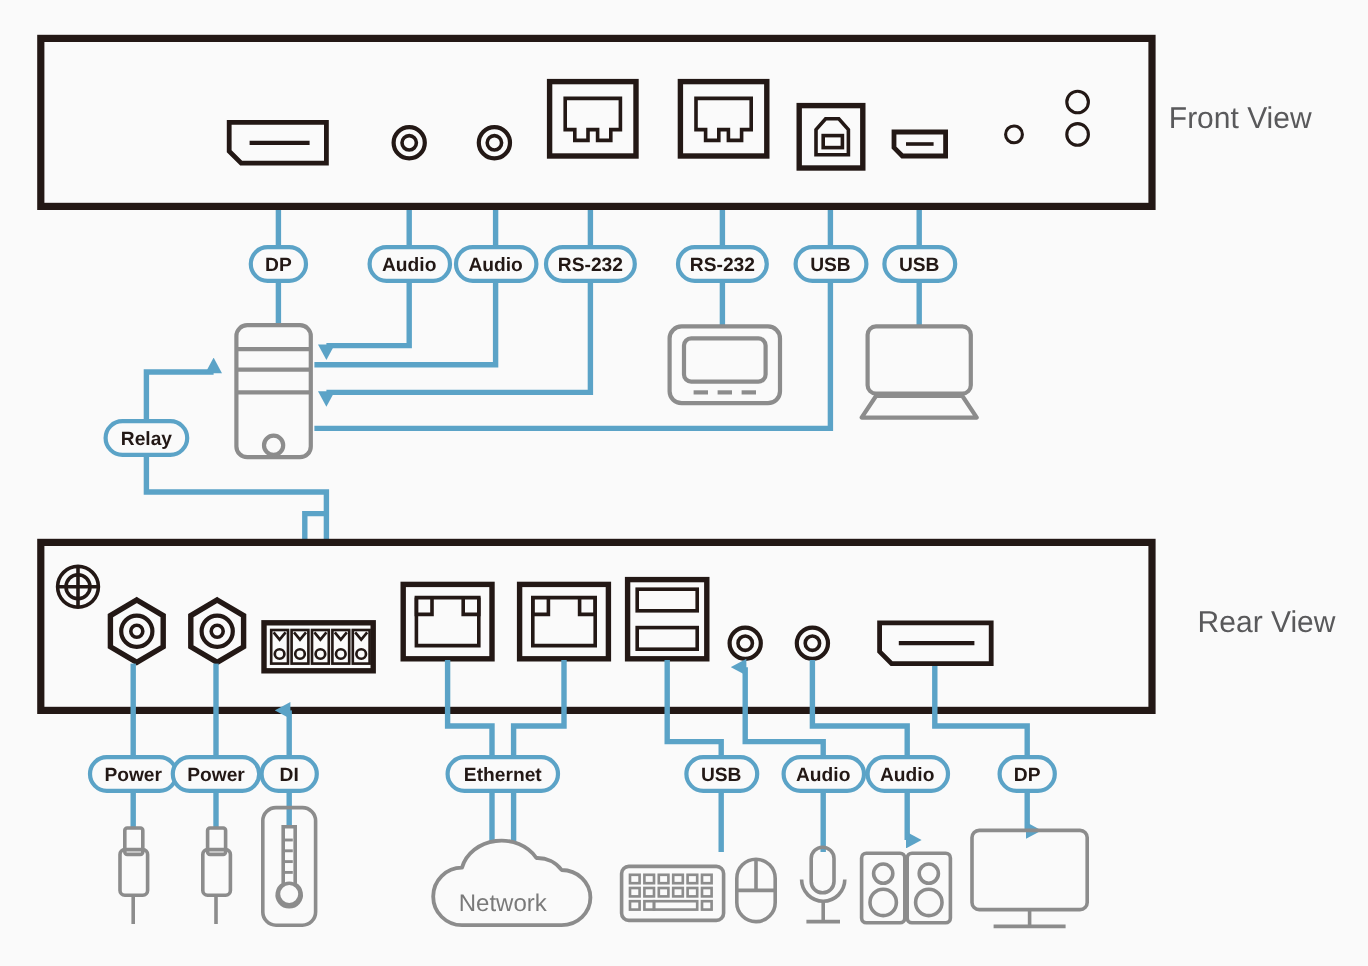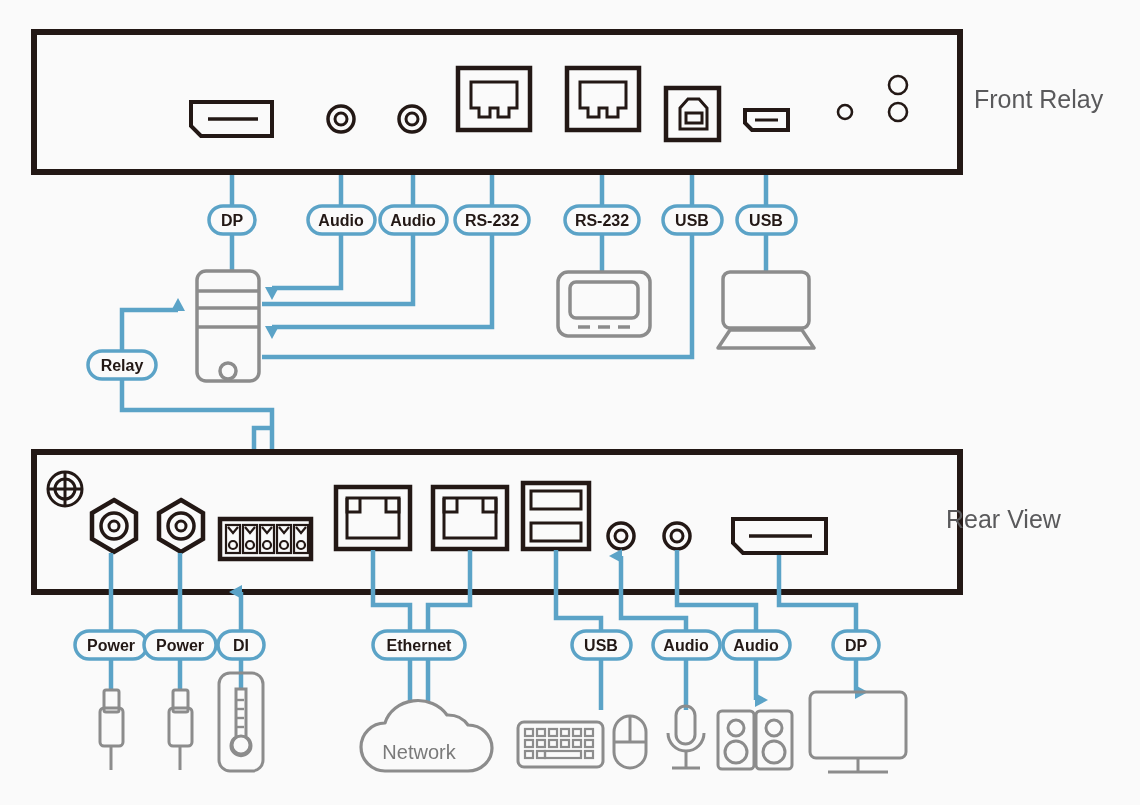--- a/index.html
+++ b/index.html
@@ -21,21 +21,21 @@
     top: 0;
   }
   .view-label {
     position: absolute;
     color: #59595b;
     font-size: 25px;
     font-family: "Liberation Sans", sans-serif;
     white-space: nowrap;
   }
   #front-view-label { left: 974px; top: 85px; }
-  #rear-view-label  { left: 946px; top: 505px; }
+  #rear-view-label  { left: 998px; top: 505px; }
 </style>
 </head>
 <body>
 
 <div id="stage">
 
   <svg width="1140" height="805" viewBox="0 0 1140 805">
     <defs>
       <marker id="arrUp" markerWidth="14" markerHeight="14" refX="7" refY="12" orient="auto" markerUnits="userSpaceOnUse">
         <path d="M7,0 L14,13 L0,13 Z" fill="#5ba3c7"></path>
@@ -412,16 +412,16 @@
       </g>
       <g>
         <rect x="833" y="631" width="46" height="28" rx="14" fill="#fafafa" stroke="#5ba3c7" stroke-width="3.5"></rect>
         <text x="856" y="651" text-anchor="middle" font-family="Liberation Sans, sans-serif" font-size="16" font-weight="bold" fill="#231815">DP</text>
       </g>
 
       <text x="419" y="759" text-anchor="middle" font-family="Liberation Sans, sans-serif" font-size="20" fill="#7a7a7a">Network</text>
     </g>
   </svg>
 
-  <div class="view-label" id="front-view-label">Front Relay</div>
+  <div class="view-label" id="front-view-label">Front View</div>
   <div class="view-label" id="rear-view-label">Rear View</div>
 
 </div>
 
 </body></html>

